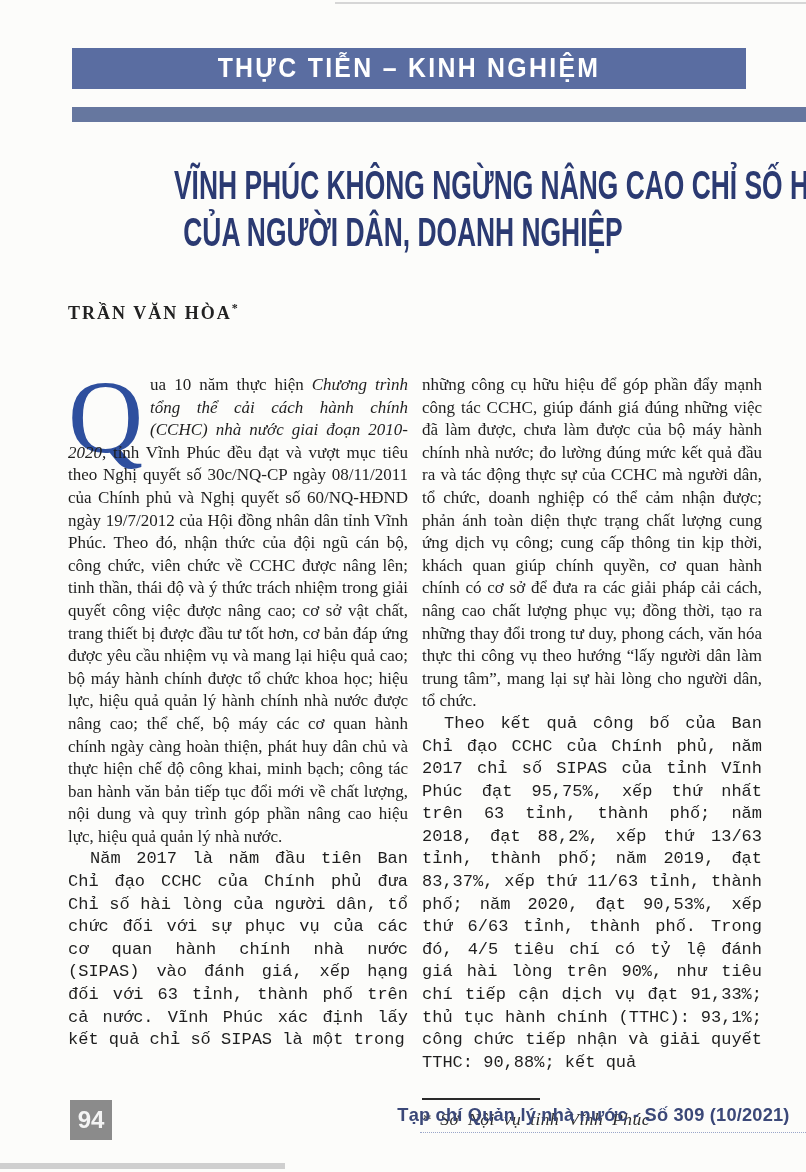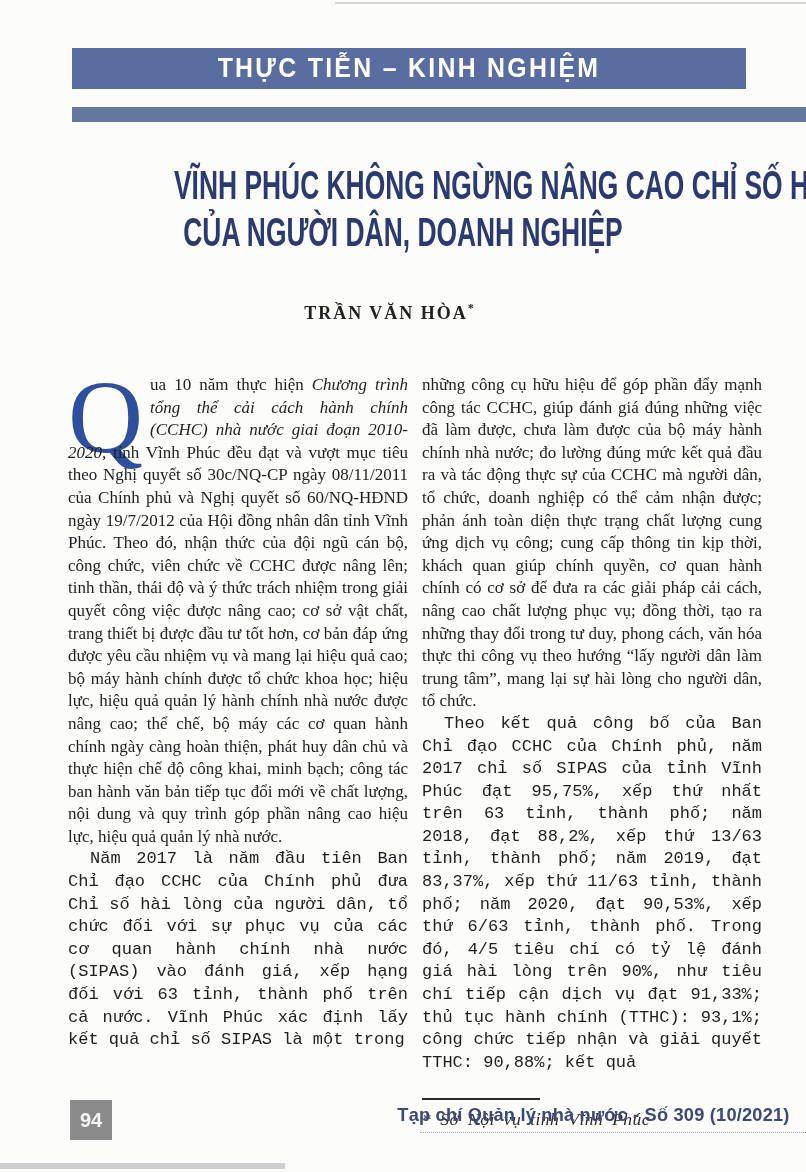--- a/index.html
+++ b/index.html
@@ -22,21 +22,21 @@
 
   .title {
     position:absolute; top:162px; left:56px; width:694px; margin:0;
     text-align:center; color:#2b3a72;
     font-family:"Liberation Sans", sans-serif; font-weight:bold;
   }
   .title-line { display:block; font-size:40px; line-height:47px; white-space:nowrap; transform:scaleX(0.66); }
 
   .author {
     position:absolute; top:301px; left:68px; width:694px; box-sizing:border-box;
-    text-align:center; padding-right:52px;
+    text-align:left; padding-right:52px;
     font-weight:bold; font-size:18px; letter-spacing:2px; color:#222222;
   }
   .author sup { font-size:12px; letter-spacing:0; }
 
   .columns { position:absolute; top:374px; left:68px; width:694px; display:flex; gap:14px; }
   .col { width:340px; }
   .para { margin:0; text-align:justify; font-size:17px; line-height:22.6px; }
   .para.indent { text-indent:22px;font-family:Liberation Mono, monospace; }
   .para em { font-style:italic; }
   .dropcap {
@@ -45,21 +45,21 @@
     margin:2px 7px 0 0; font-weight:400;
   }
 
   .footnote { margin-top:24px; }
   .fnrule { width:118px; height:2px; background:#2a2a2a; margin-bottom:9px; }
   .fntext { font-style:italic; font-size:17.5px; letter-spacing:0.5px; word-spacing:4px; color:#2a2a2a; }
 
   .pagenum {
     position:absolute; top:1100px; left:70px; width:42px; height:40px;
     background:#8b8b8b; color:#f4f4f4; display:flex; align-items:center; justify-content:center;
-    font-family:"Liberation Sans", sans-serif; font-weight:bold; font-size:20px;
+    font-family:"Liberation Sans", sans-serif; font-weight:bold; font-size:24px;
   }
   .journal {
     position:absolute; top:1104px; right:16px;
     color:#3b4878; font-family:"Liberation Sans", sans-serif; font-weight:bold;
     font-size:19px; letter-spacing:0.2px; transform:scaleX(0.96); transform-origin:right center;
   }
   .journal-underline { position:absolute; top:1132px; left:420px; width:386px; height:0; border-top:1px dotted #9aa6c9; }
   .scan-smudge { position:absolute; top:1163px; left:0; width:285px; height:6px; background:#cfcfcf; }
 </style>
 </head>

